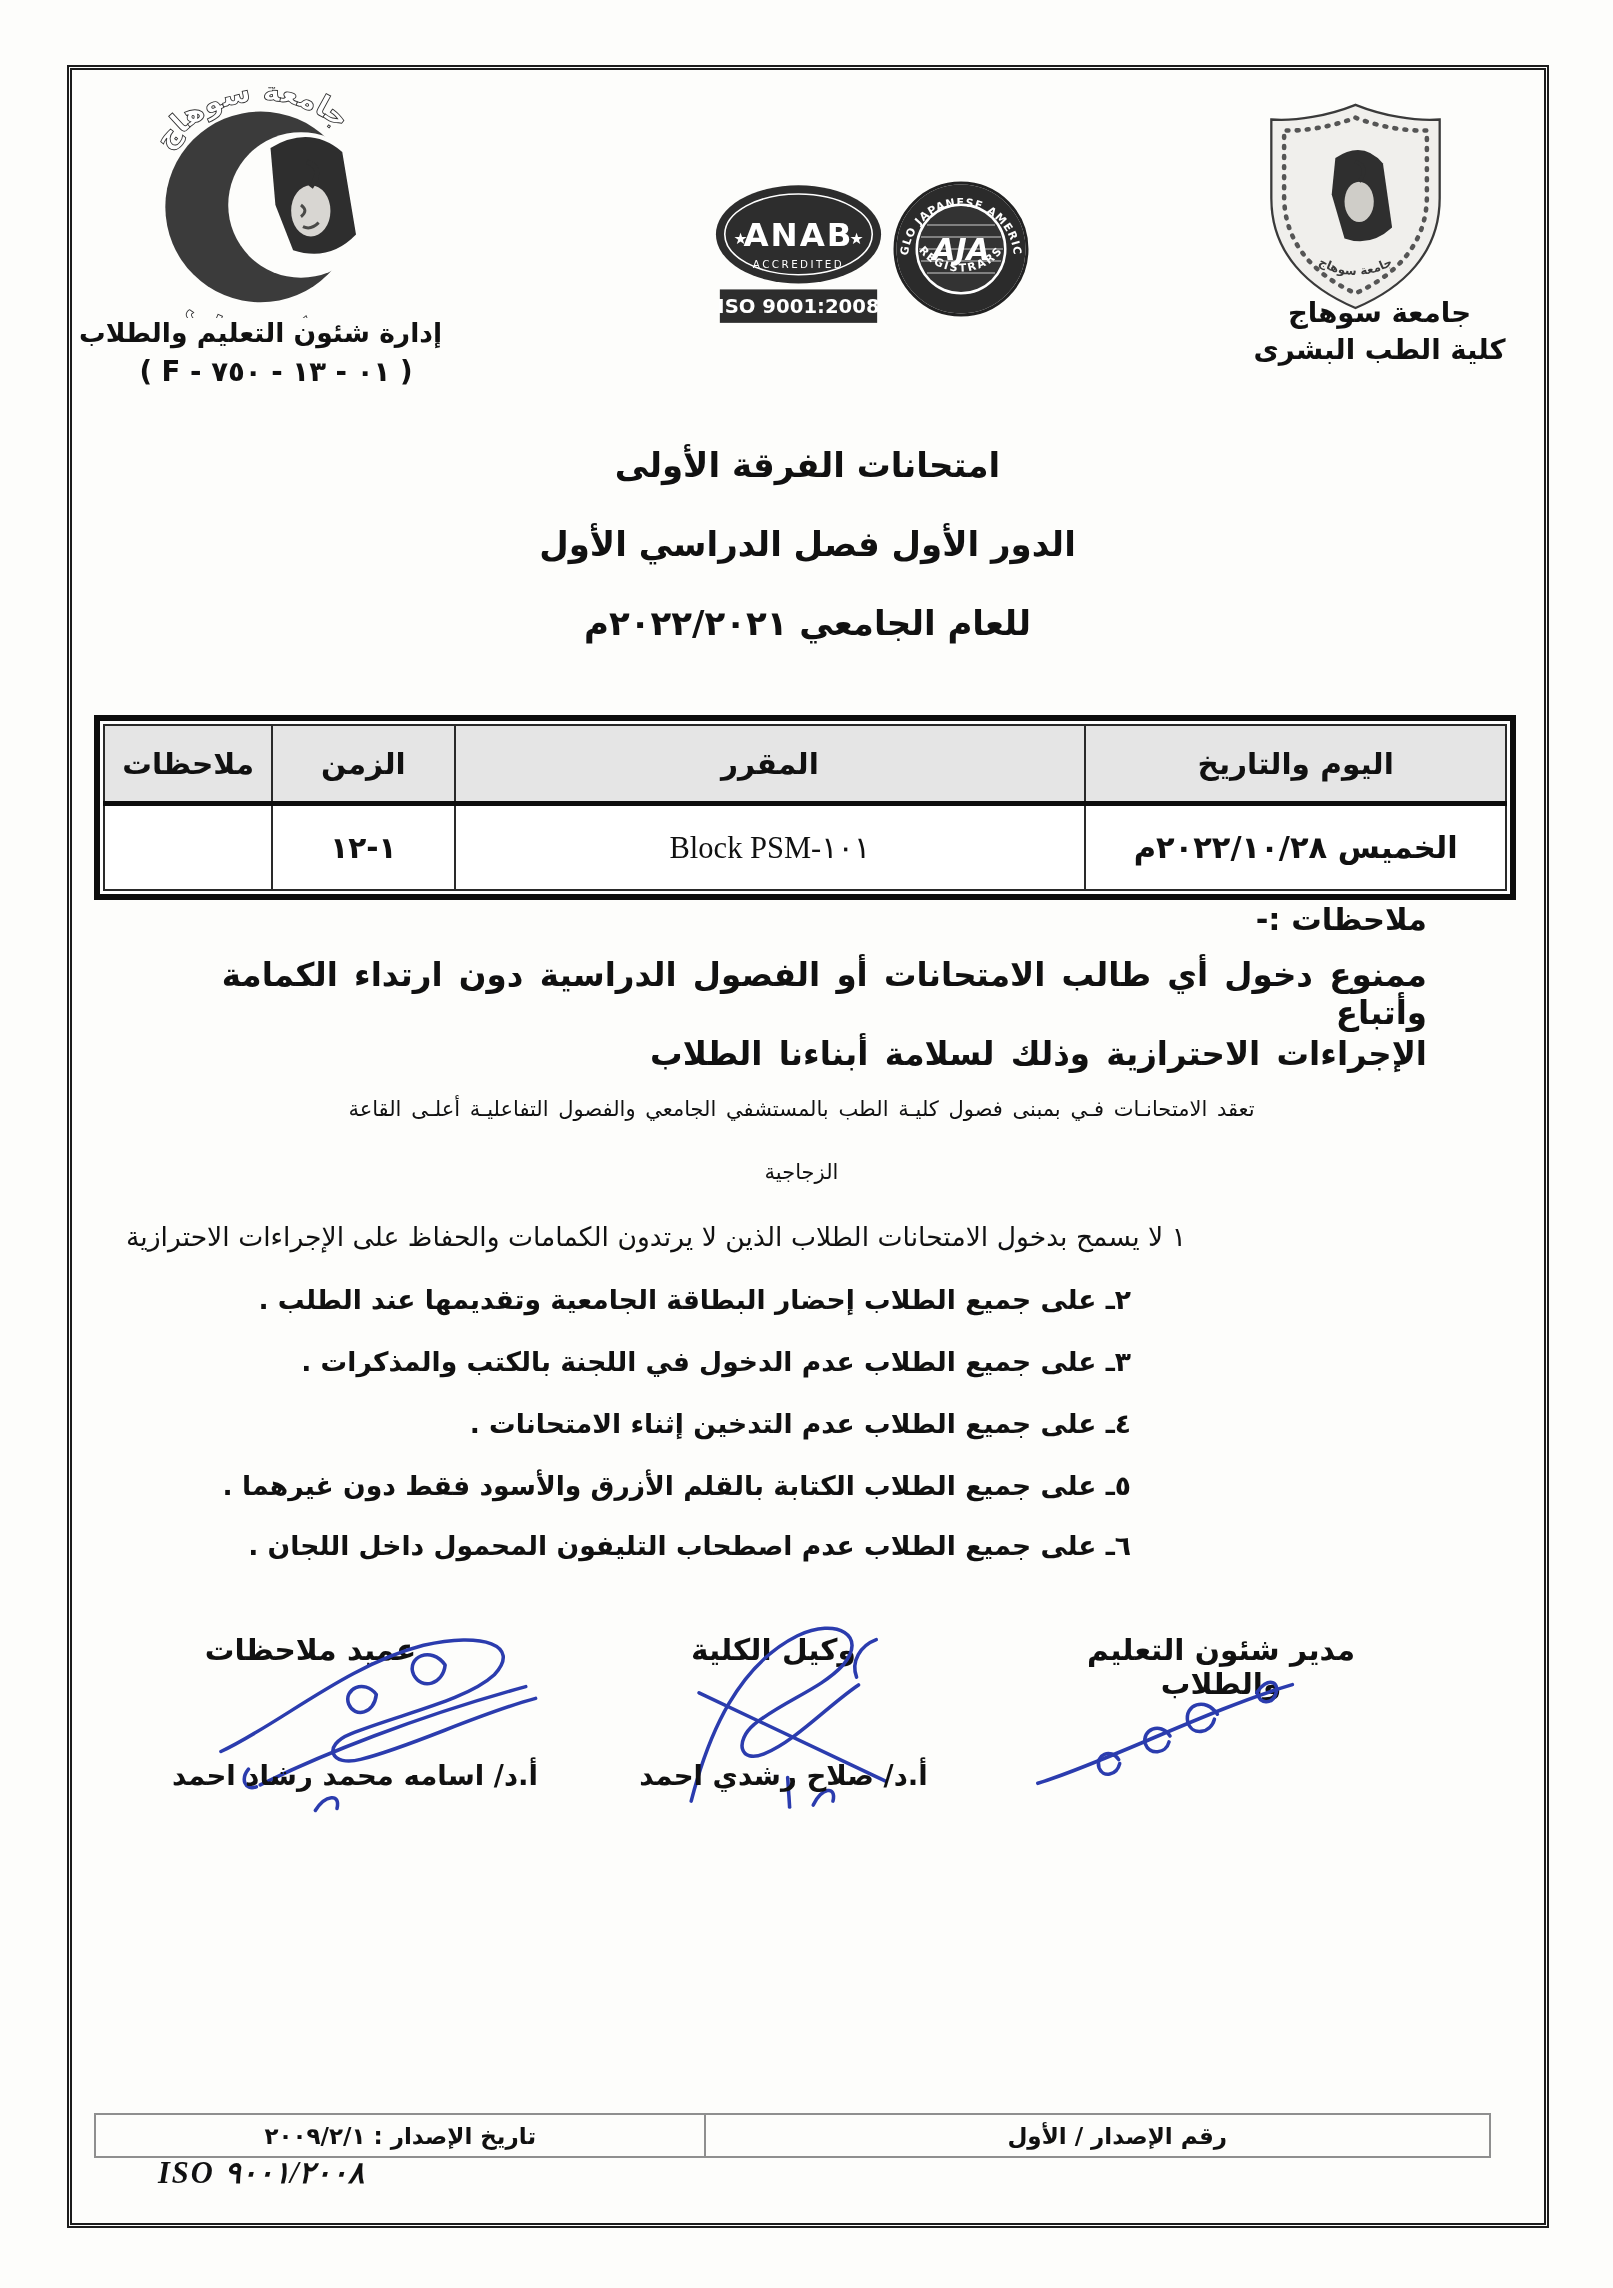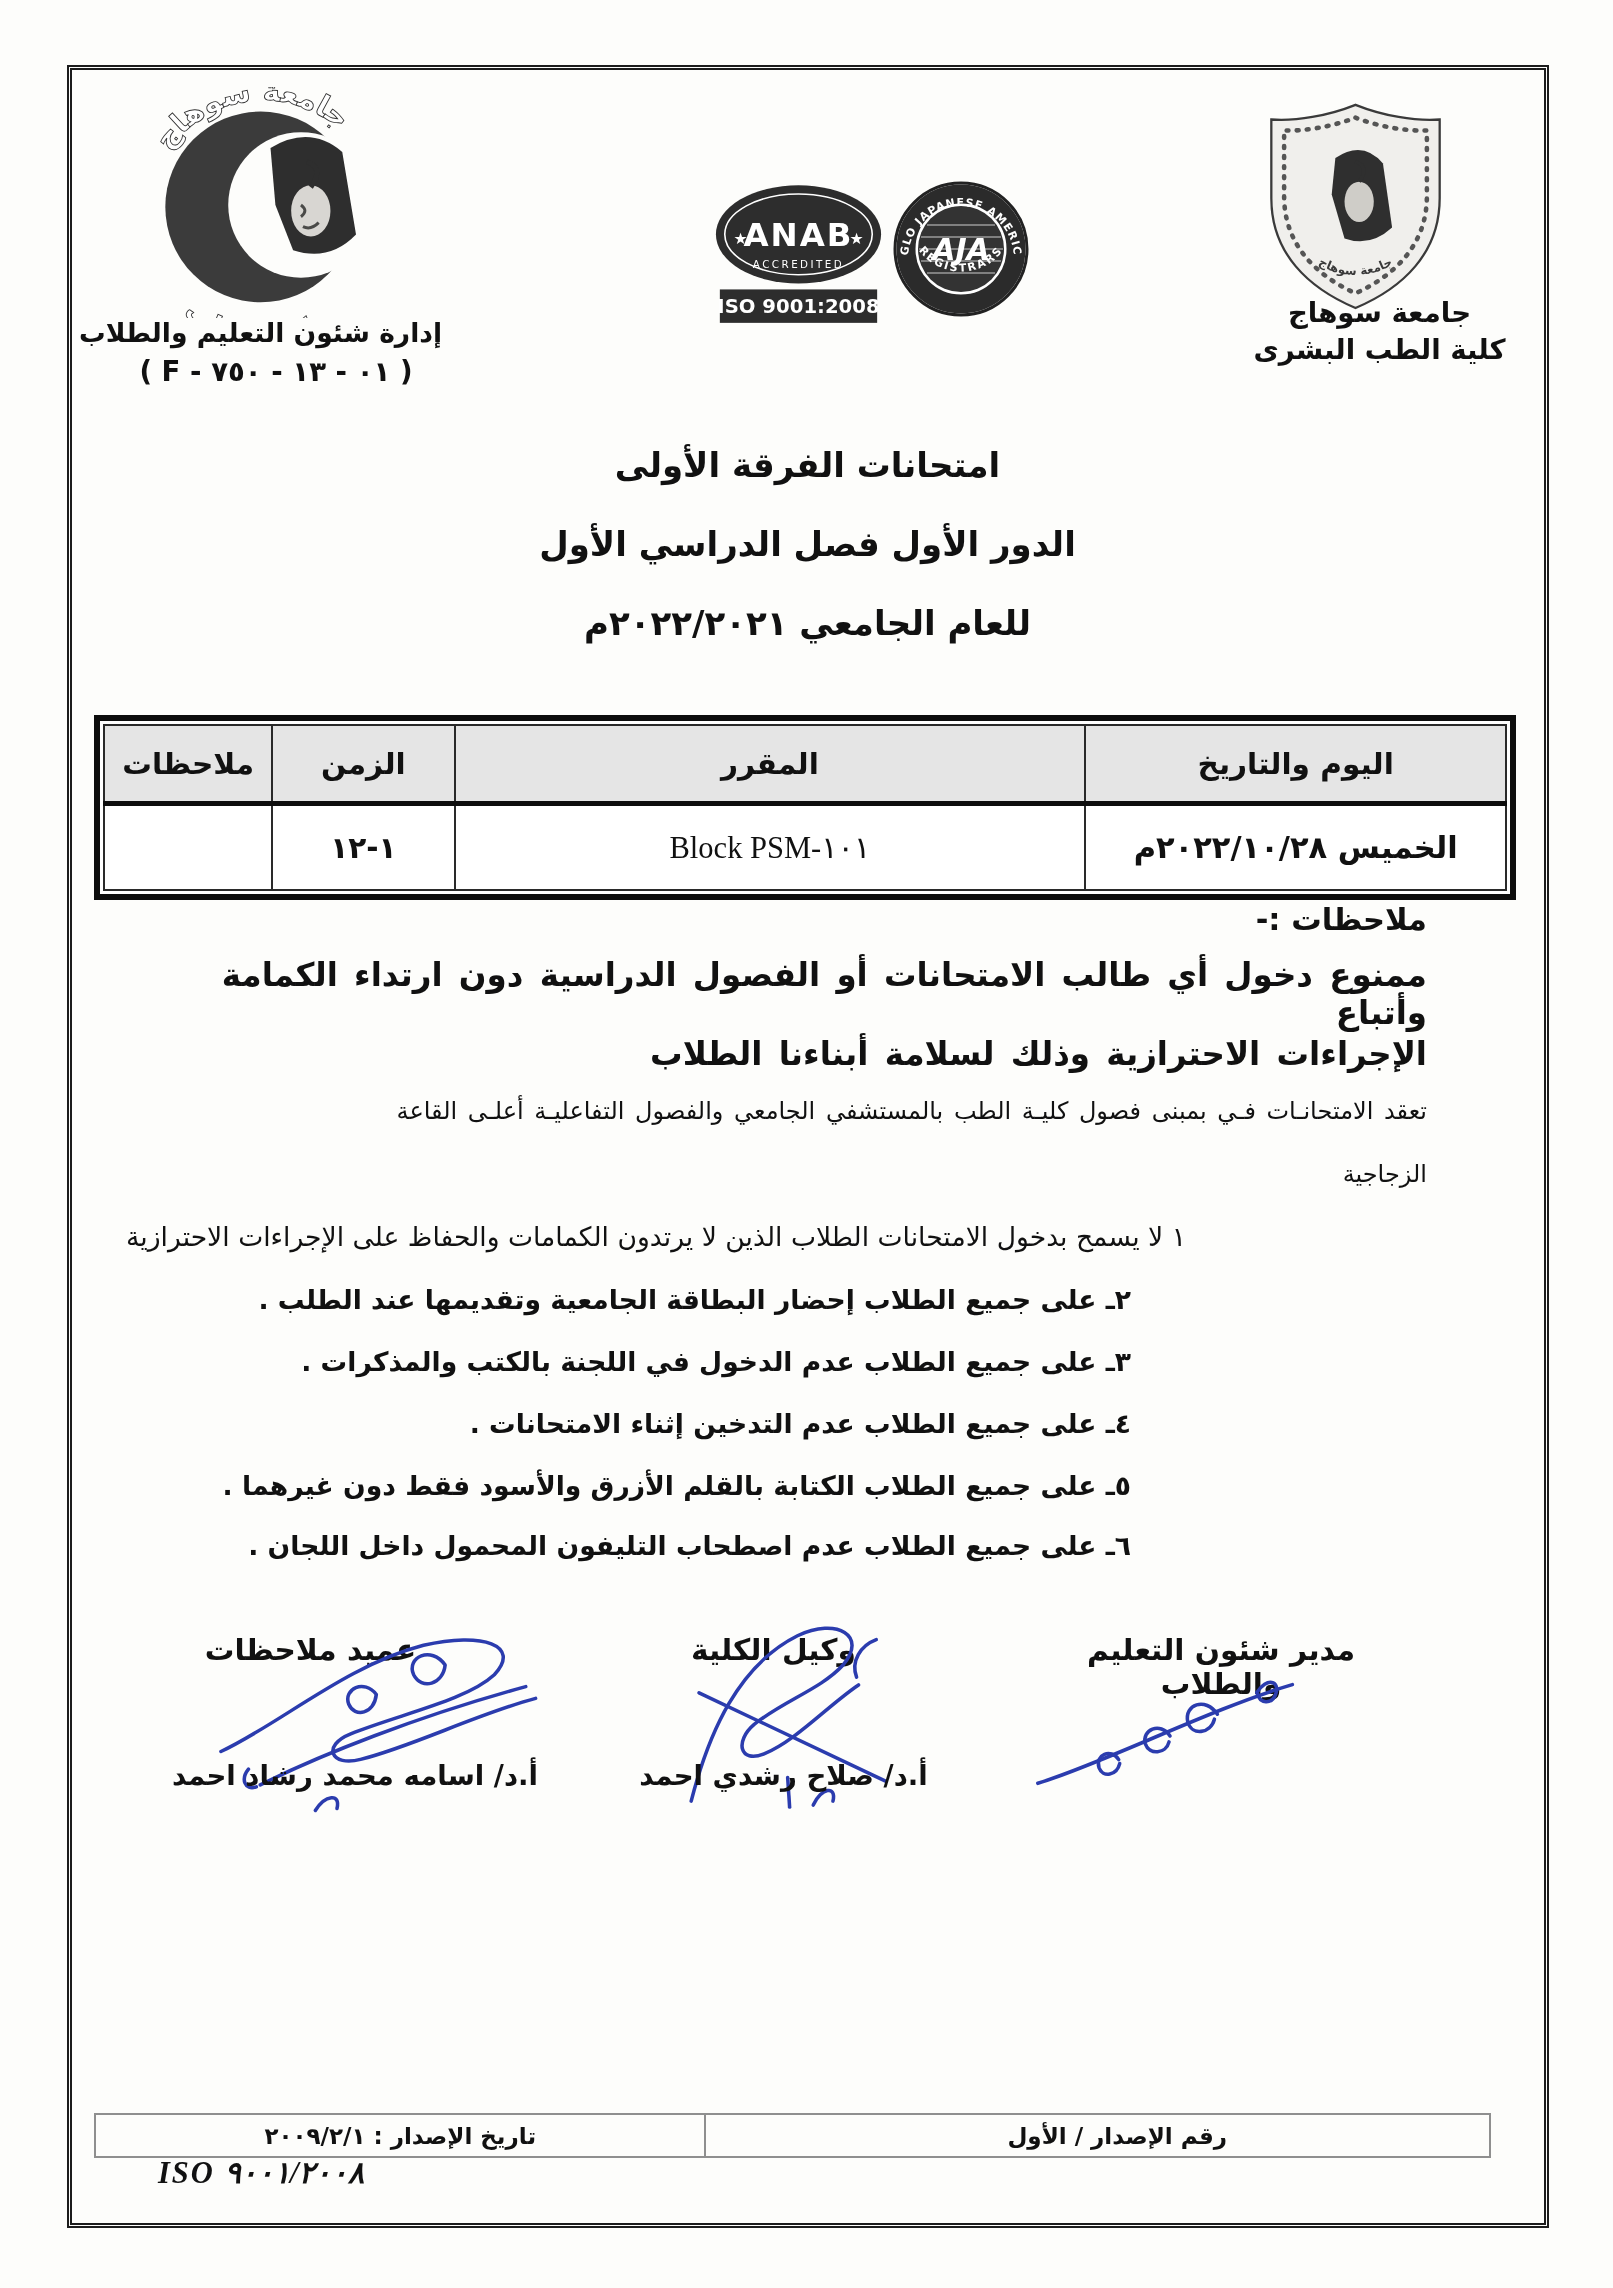--- a/index.html
+++ b/index.html
@@ -33,21 +33,21 @@
   td.daydate{font-weight:bold;font-size:30.5px;direction:rtl;}
   td.course{font-family:"Liberation Serif",serif;font-size:30.5px;direction:ltr;}
   td.time{font-weight:bold;font-size:29.6px;direction:ltr;}
   .col-day{width:30%;} .col-course{width:45%;} .col-time{width:13%;} .col-notes{width:12%;}
 
   
   .rtl-line{right:187px;width:1251px;direction:rtl;text-align:right;}
   .n-head{top:902px;font-weight:bold;font-size:30.5px;}
   .n-bold{font-weight:bold;font-size:32.5px;word-spacing:4.9px;}
   .nb1{top:956px;} .nb2{top:1035px;}
-  .n-reg{font-size:24px;word-spacing:3px;}
+  .n-reg{font-size:21px;word-spacing:3px;text-align:center;}
   .ni1{top:1097px;} .ni2{top:1160px;}
   .n-item{font-size:26.6px;}
   .n-item.b{font-weight:bold;}
   .it1{top:1221px;padding-right:241px;}
   .it2{top:1284px;padding-right:296px;}
   .it3{top:1346px;padding-right:296px;}
   .it4{top:1408px;padding-right:296px;}
   .it5{top:1470px;padding-right:296px;}
   .it6{top:1530px;padding-right:296px;}
 

